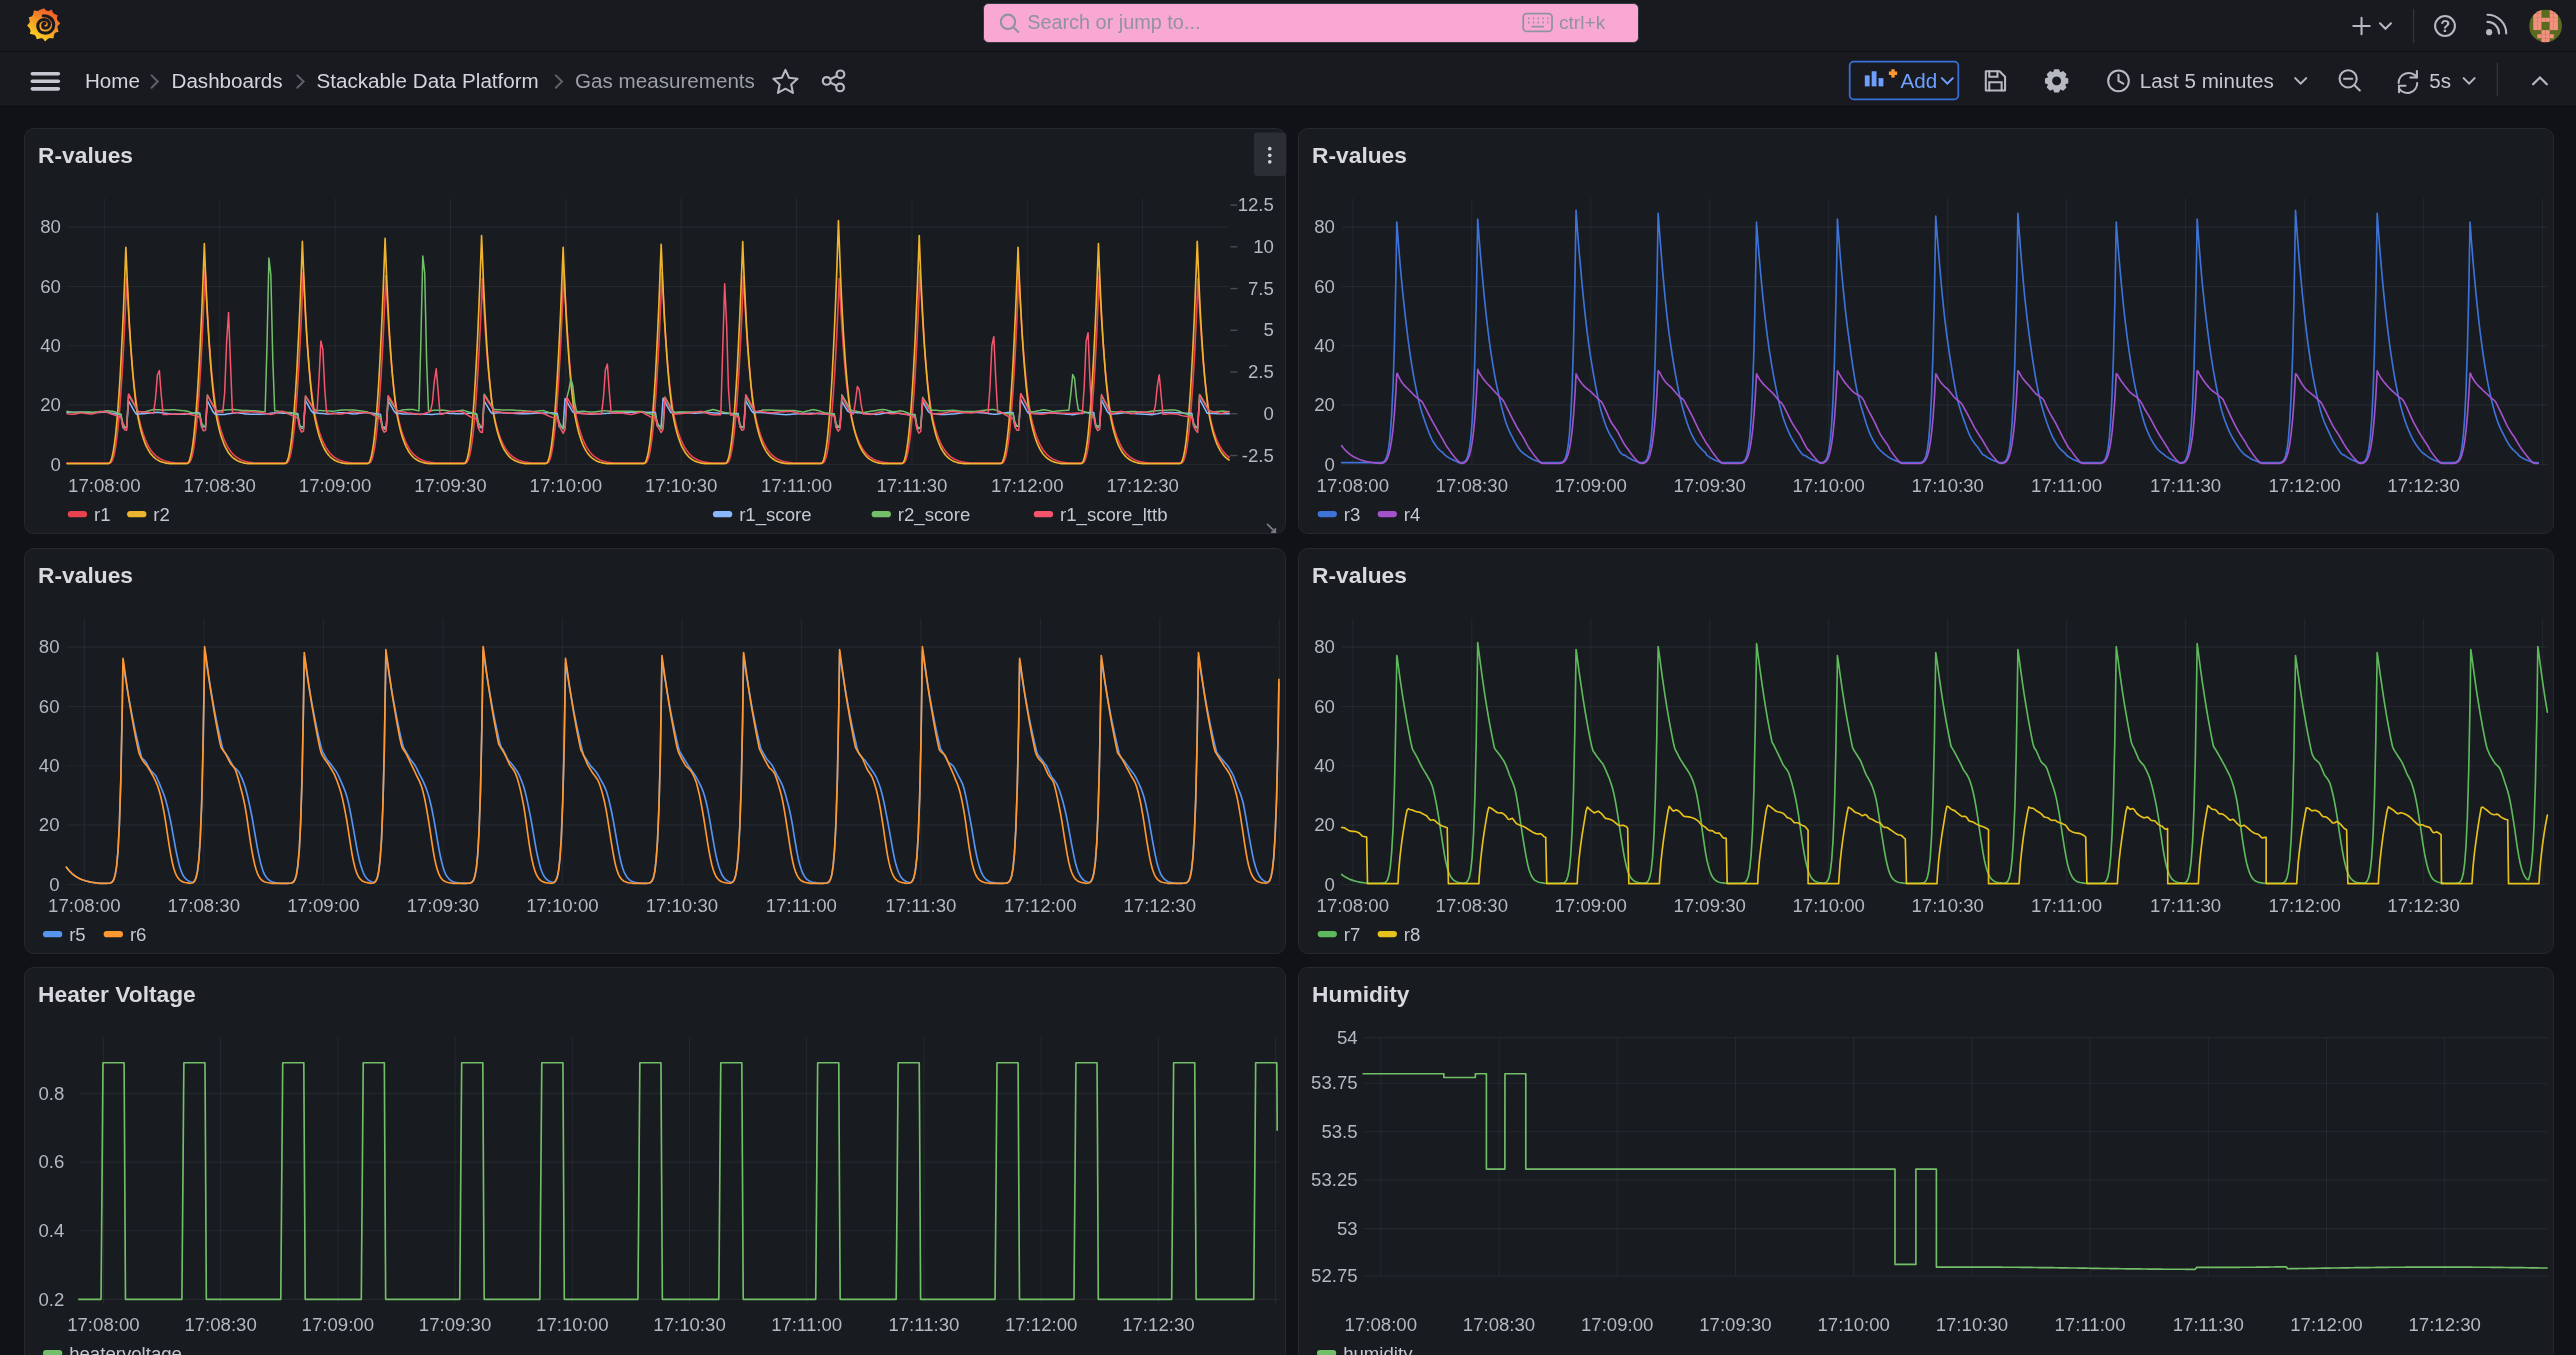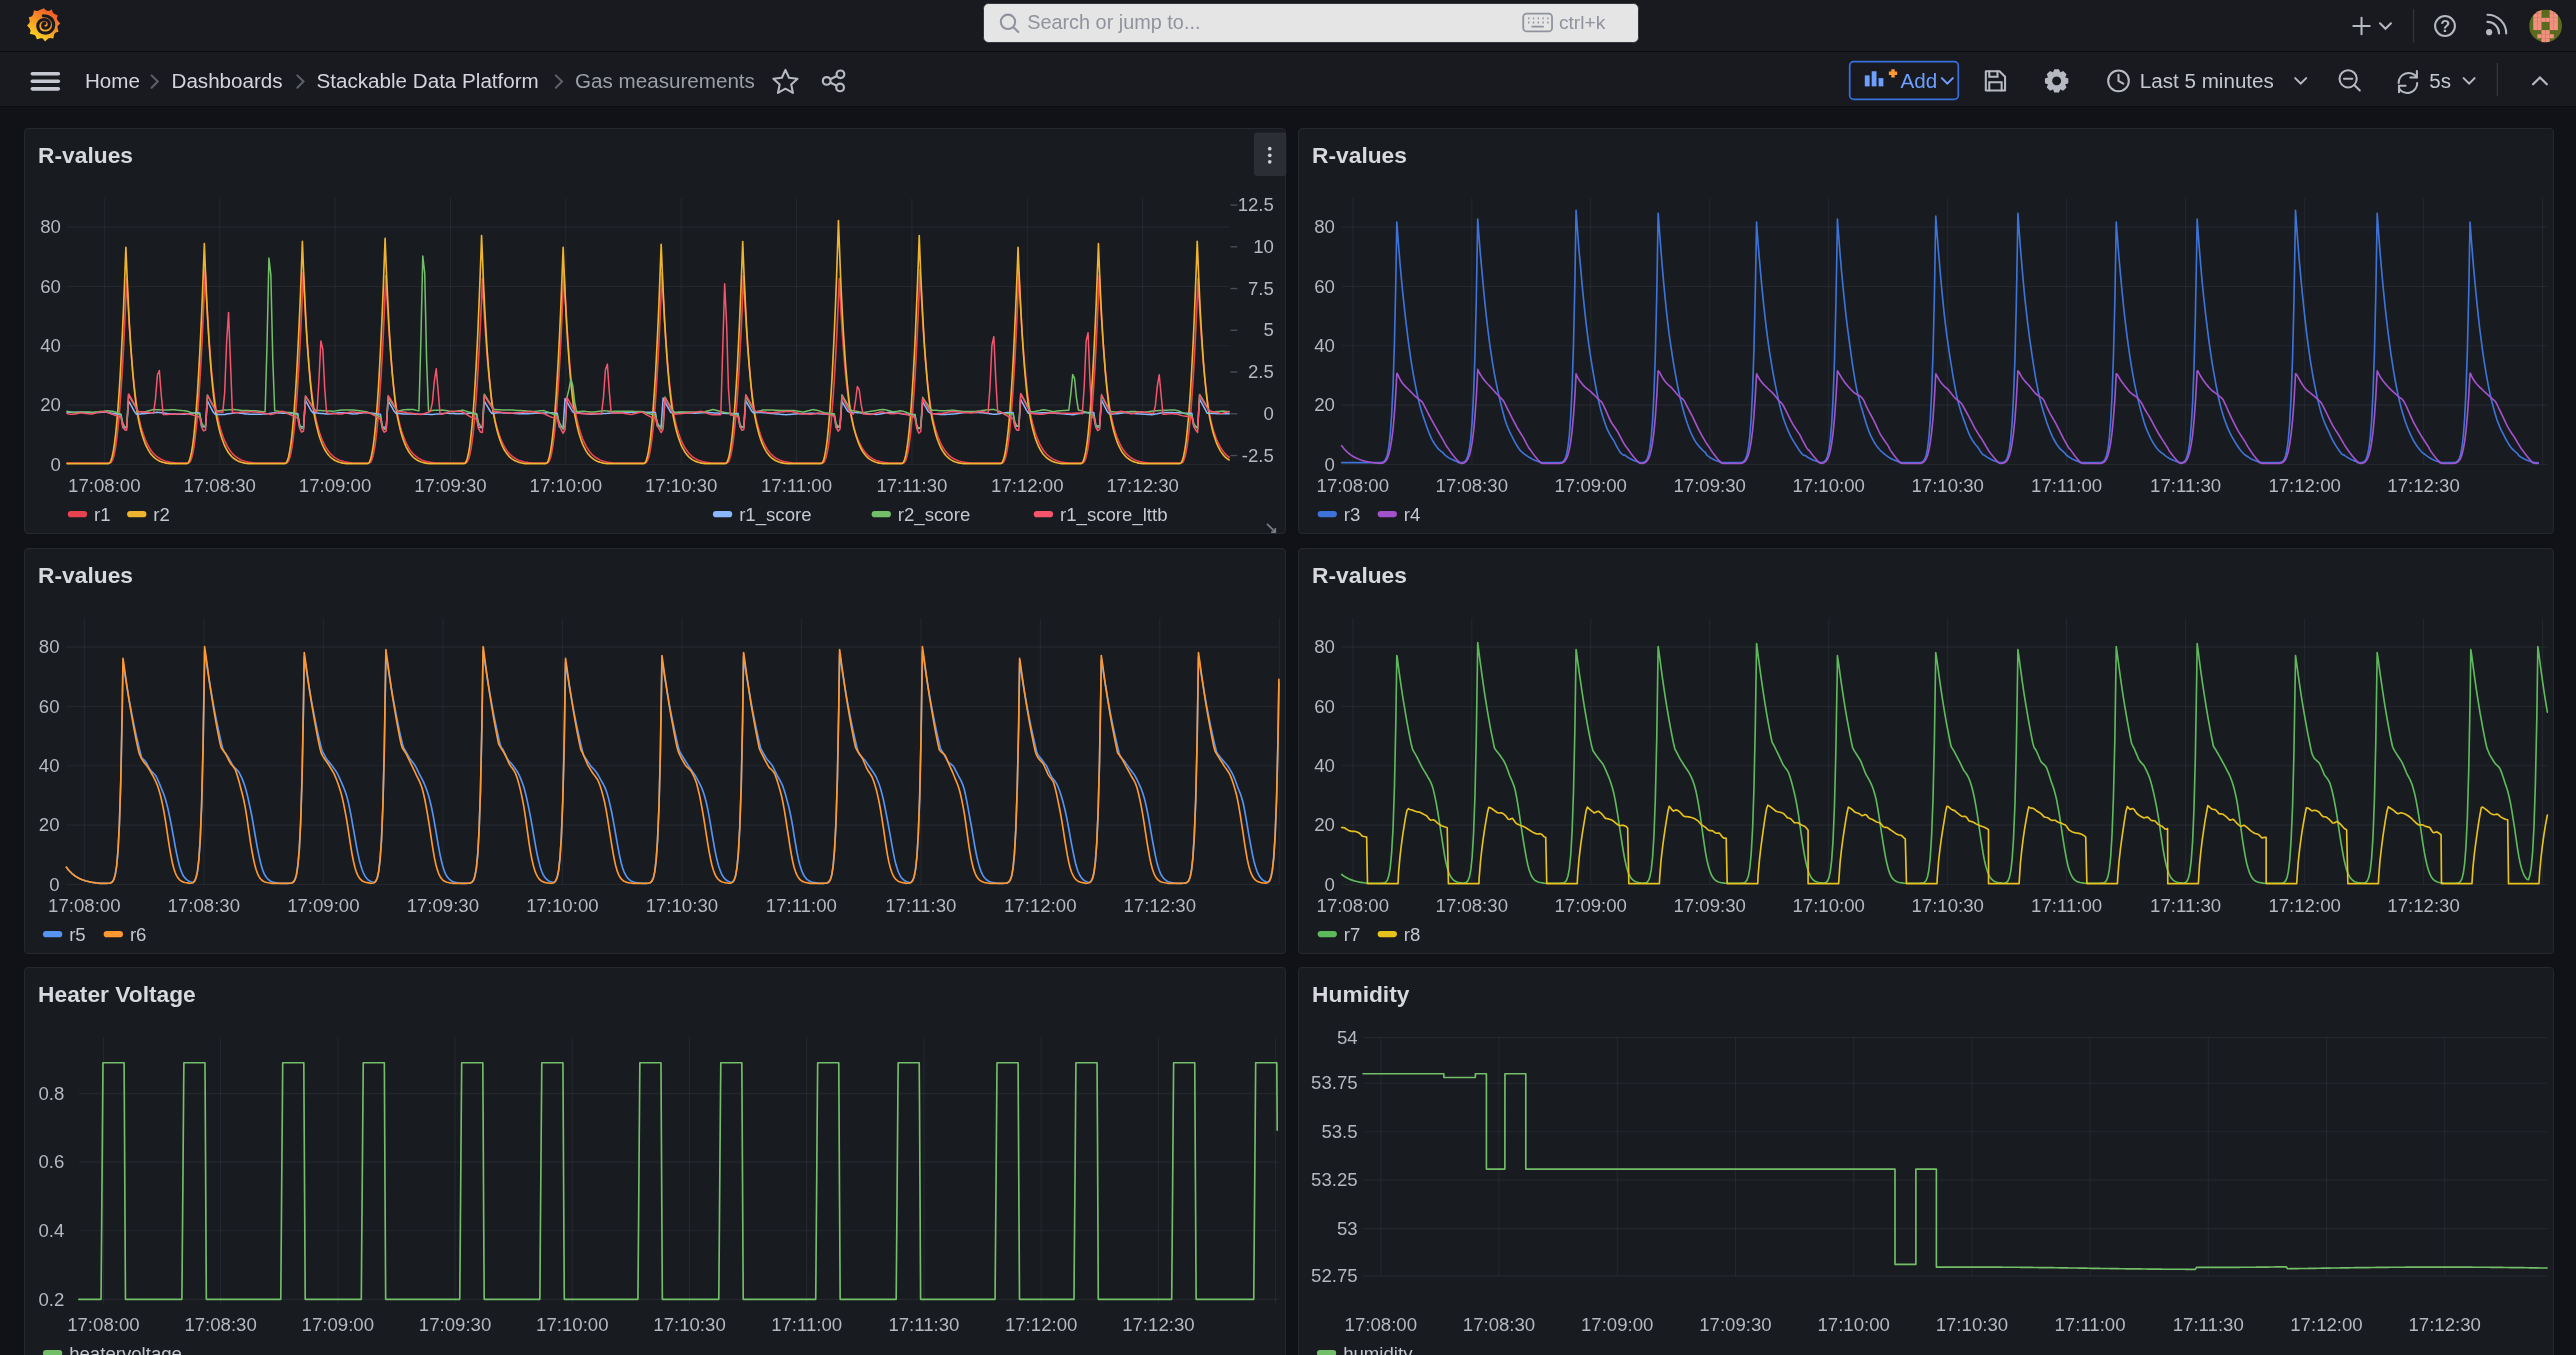--- a/index.html
+++ b/index.html
@@ -1,36 +1,36 @@
 <!DOCTYPE html>
 <html style="font-size:11px"><head><meta charset="utf-8"><style>
 *{margin:0;padding:0;box-sizing:border-box}
 body{width:2576px;height:1356px;background:#111217;overflow:hidden;font-family:"Liberation Sans",sans-serif;position:relative}
 .topbar{position:absolute;left:0;top:0;width:2576px;height:52px;background:#181a1f;border-bottom:0.7px solid #0c0d10}
 .toolbar{position:absolute;left:0;top:52px;width:2576px;height:55px;background:#181a1f;border-bottom:0.7px solid #0c0d10}
-.panel{position:absolute;background:#181b1f;border:0.7px solid #26282e;border-radius:4px}
+.panel{position:absolute;background:#181b1f;border:0.7px solid #26282e;border-radius:10px}
 .title{font-size:33px;font-weight:bold;fill:#d8d9df}
 .tick{font-size:27px;fill:#b5b8c0}
 .leg{font-size:27px;fill:#c5c8d0}
 svg{position:absolute;left:0;top:0}
 text{font-family:"Liberation Sans",sans-serif}
 </style></head><body>
 <div class="topbar"></div>
 <div class="toolbar"></div>
 <svg width="36" height="39" viewBox="0 0 52 56" style="position:absolute;left:26px;top:7px">
 <defs>
       <linearGradient id="gflame" x1="0" y1="1" x2="0.6" y2="0">
 <stop offset="0" stop-color="#fcee1f"></stop>
         <stop offset="1" stop-color="#f15b2a"></stop>
       </linearGradient>
     </defs>
 <path d="M26 1.5 Q29.5 6.5 32.5 5.5 L37.5 3.5 Q38.5 9 41.5 10 L46 12 Q43.5 16.5 45.5 19 L49.5 23.5 Q45 26.5 45.5 29.5 L47 35.5 Q42 36 40.8 39 L39.5 45.5 Q34.5 43.5 32 45.5 L27.5 49.5 Q24.5 44.5 21.5 44.8 L15.5 46.5 Q14.5 41 11.5 40 L5.5 38.5 Q7.5 33.5 5.5 31 L1.5 26.5 Q6 23.5 5.5 20.5 L4 14.5 Q9 14 10.2 11 L11.5 4.5 Q16.5 6.5 19 4.5 Z" fill="url(#gflame)"></path>
 <path d="M25 12.5 c9.5 0 15 6.2 15 13.2 c0 7 -5.6 12 -12 12 c-6.6 0 -11 -4.4 -11 -10.4 c0 -5.5 4.1 -9.2 9.2 -9.2 c4.6 0 7.6 3 7.6 6.8 c0 3.5 -2.6 5.6 -5.4 5.6 c-2.6 0 -4.3 -1.6 -4.3 -3.9 c0 -2 1.4 -3.2 3.2 -3.2" fill="none" stroke="#181a1f" stroke-width="4.6" stroke-linecap="round"></path>
 </svg>
-<div style="position:absolute;left:983px;top:3.4px;width:656px;height:40px;border:1.4px solid #33363d;border-radius:5.5px;background:#e5e5e5">
+<div style="position:absolute;left:983px;top:3.4px;width:656px;height:40px;border:1.4px solid #33363d;border-radius:5.5px;background:#f9a8d4">
 <svg width="653" height="37" viewBox="0 0 947 54">
 <circle cx="32" cy="26" r="10.5" fill="none" stroke="#8f939e" stroke-width="3"></circle>
 <line x1="40" y1="34" x2="47" y2="41" stroke="#8f939e" stroke-width="3" stroke-linecap="round"></line>
 <text x="60" y="37" font-size="29" fill="#8f939e">Search or jump to...</text>
 <g stroke="#8f939e" stroke-width="2.6" fill="none">
 <rect x="784" y="14" width="42" height="26" rx="5"></rect>
 <path d="M791 21 h2 M798 21 h2 M805 21 h2 M812 21 h2 M819 21 h2 M791 27 h2 M798 27 h2 M805 27 h2 M812 27 h2 M819 27 h2 M796 33 h18"></path>
 </g>
 <text x="836" y="36" font-size="28" fill="#8f939e">ctrl+k</text>
 </svg>

